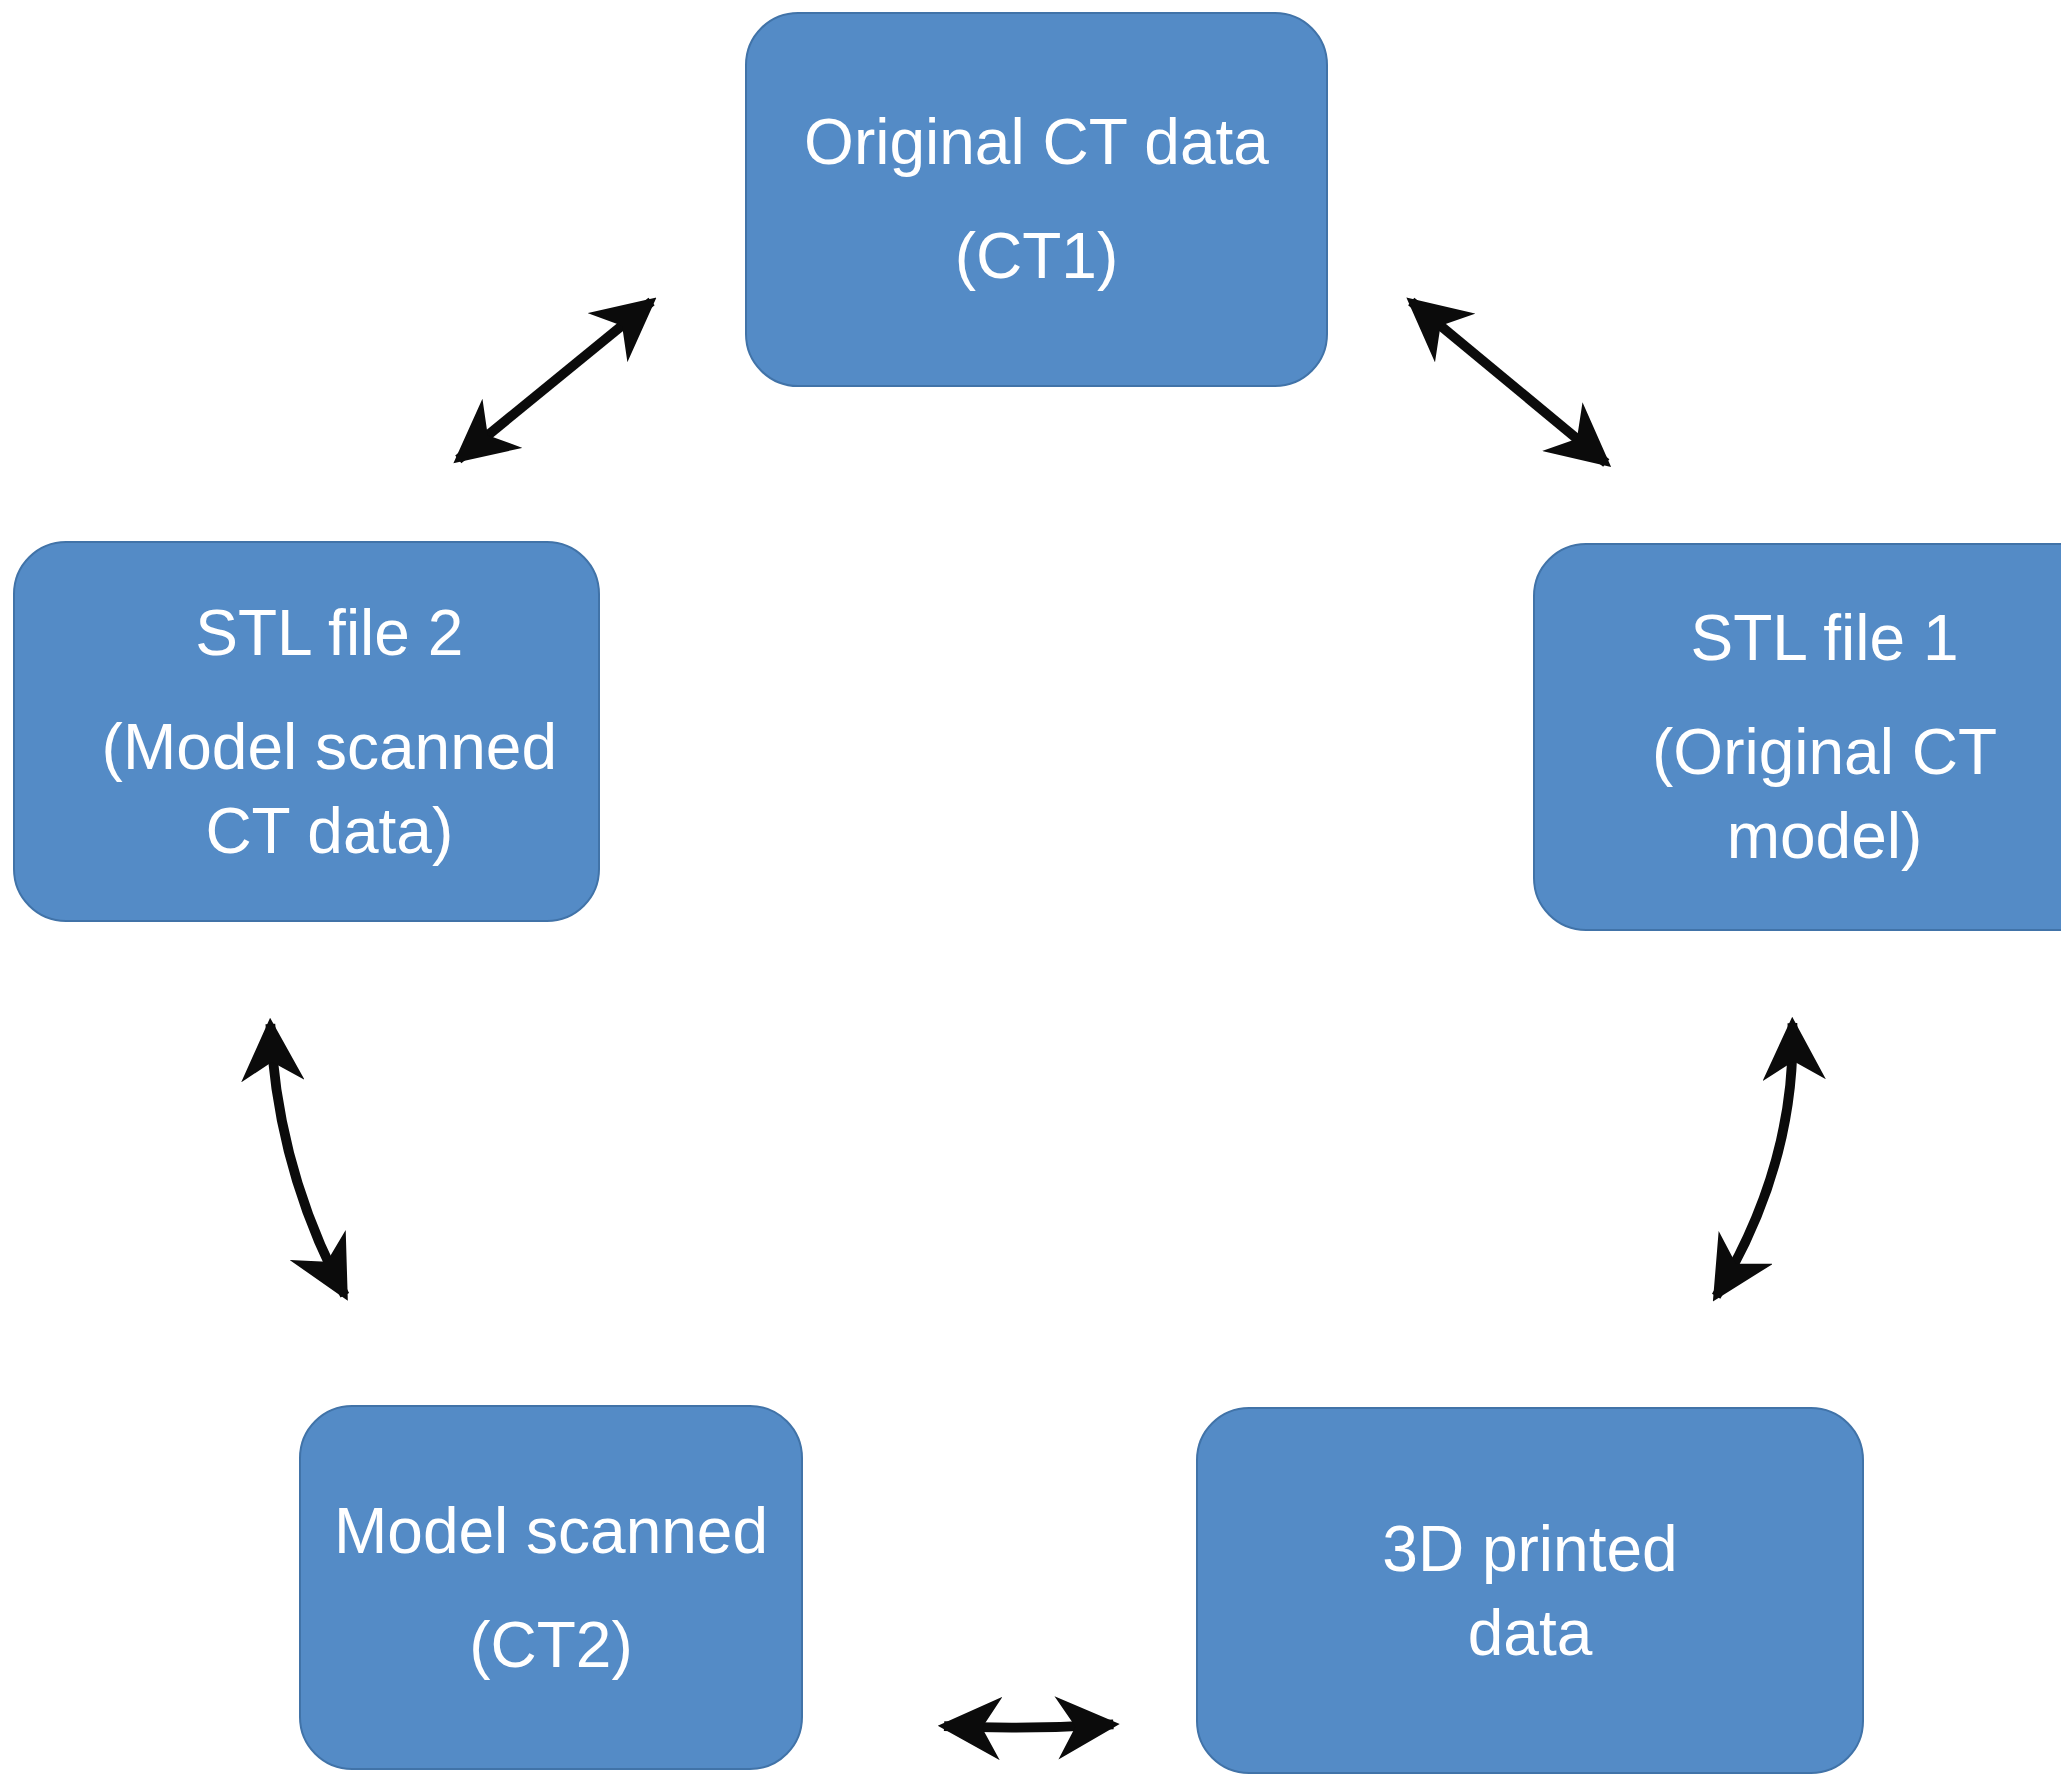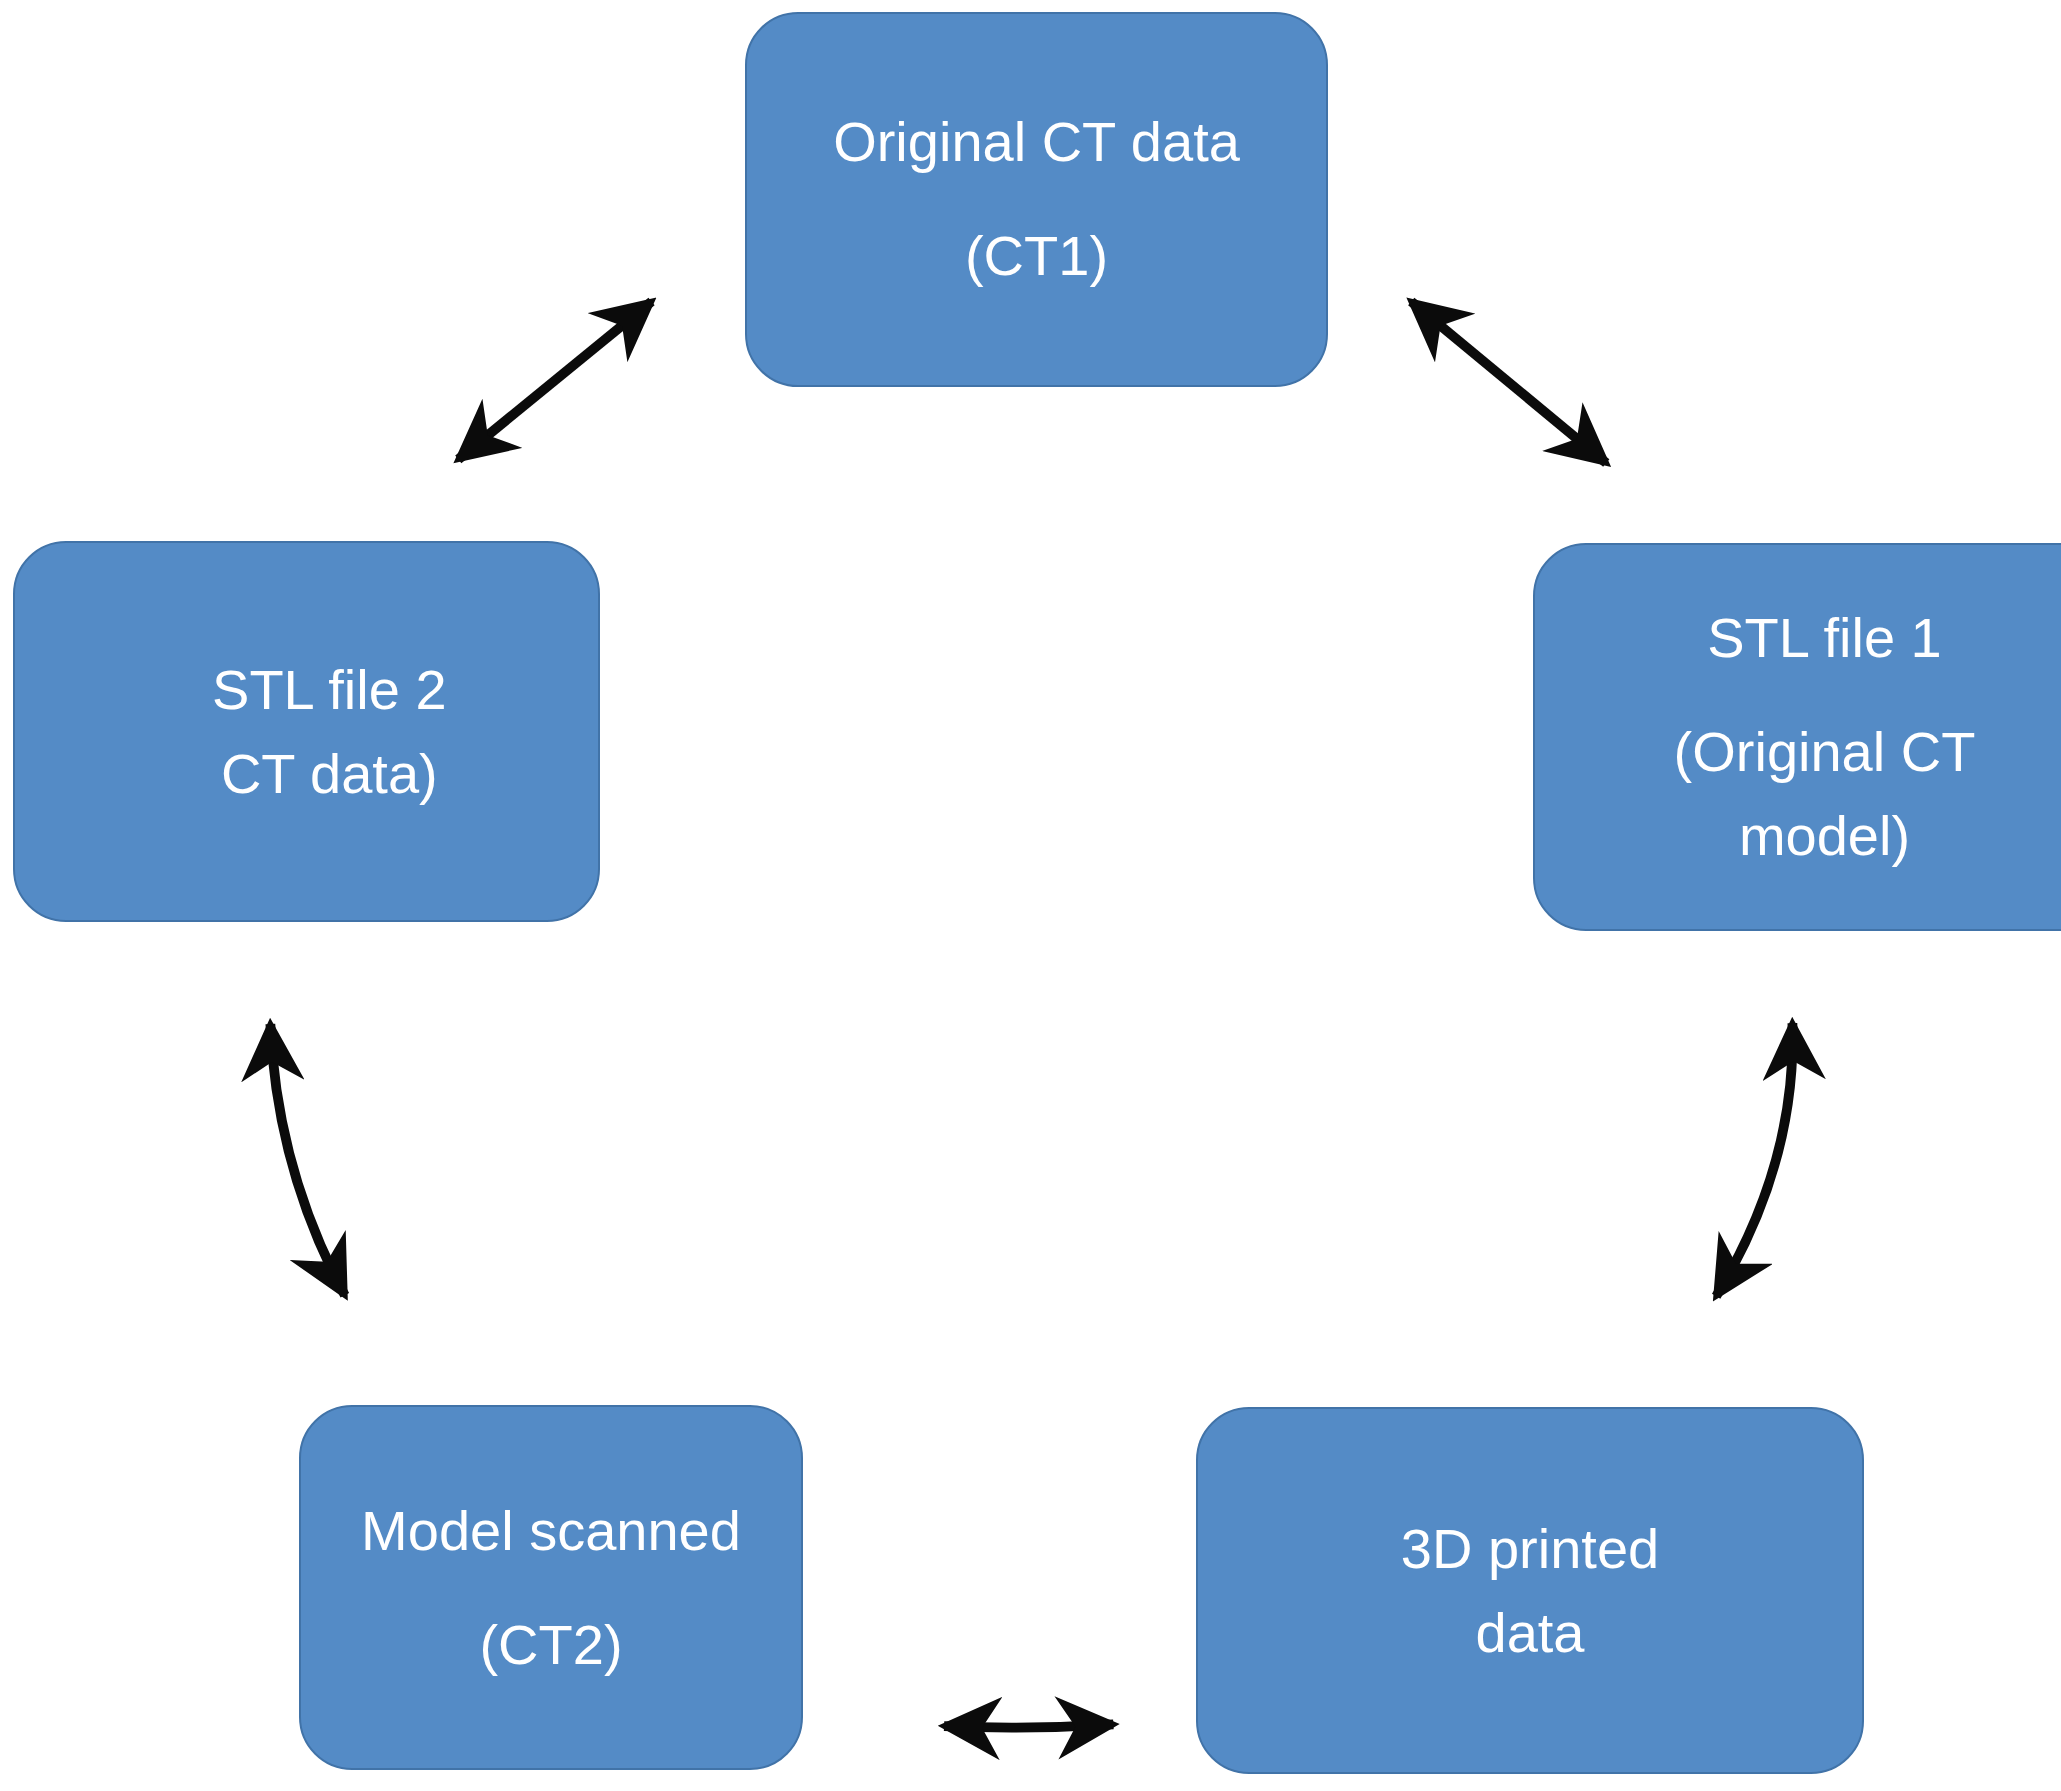--- a/index.html
+++ b/index.html
@@ -27,21 +27,21 @@
     box-sizing: border-box;
     background: #548bc6;
     border: 2.7px solid #4173a8;
     border-radius: 53px;
     color: #ffffff;
     display: flex;
     flex-direction: column;
     align-items: center;
     justify-content: center;
     text-align: center;
-    font-size: 56px;
+    font-size: 64px;
     line-height: 84px;
     font-weight: 400;
   }
   .node .line { white-space: nowrap; }
   .node .pgap { margin-top: 30px; }
   .node-top          { left: 745px;  top: 11.5px;   width: 583px; height: 375px; }
   .node-left         { left: 13.3px;   top: 541px;  width: 587px; height: 381px; padding-left: 45px; }
   .node-right        { left: 1533px; top: 543px;  width: 583px; height: 388px; }
   .node-bottom-left  { left: 299px;  top: 1405px; width: 504px; height: 365px; }
   .node-bottom-right { left: 1196px; top: 1407px; width: 668px; height: 367px; }
@@ -64,20 +64,21 @@
     <path class="shaft" d="M 1065 1947 Q 1160 1951 1256 1945" marker-start="url(#ah)" marker-end="url(#ah)"></path>
   </svg>
 
   <div class="node node-top">
     <div class="line">Original CT data</div>
     <div class="line pgap">(CT1)</div>
   </div>
 
   <div class="node node-left">
     <div class="line">STL file 2</div>
+    <div class="line pgap">(Model scanned</div>
     <div class="line">CT data)</div>
   </div>
 
   <div class="node node-right">
     <div class="line">STL file 1</div>
     <div class="line pgap">(Original CT</div>
     <div class="line">model)</div>
   </div>
 
   <div class="node node-bottom-left">

